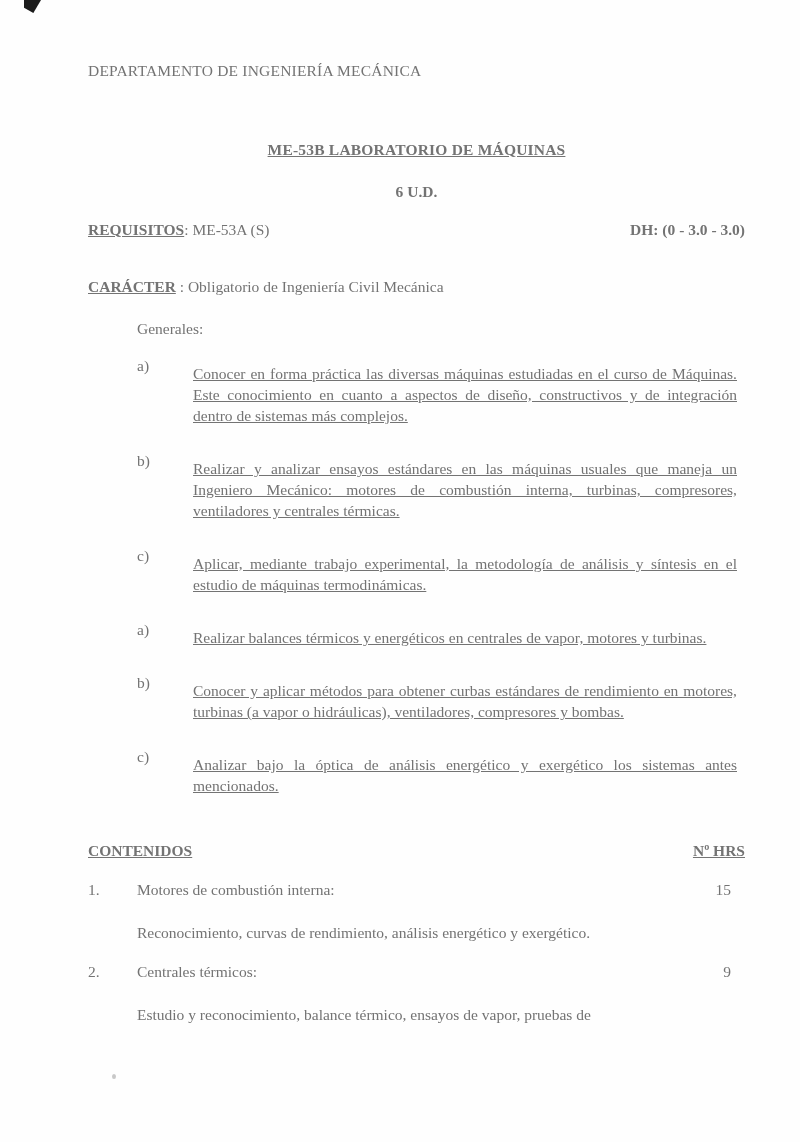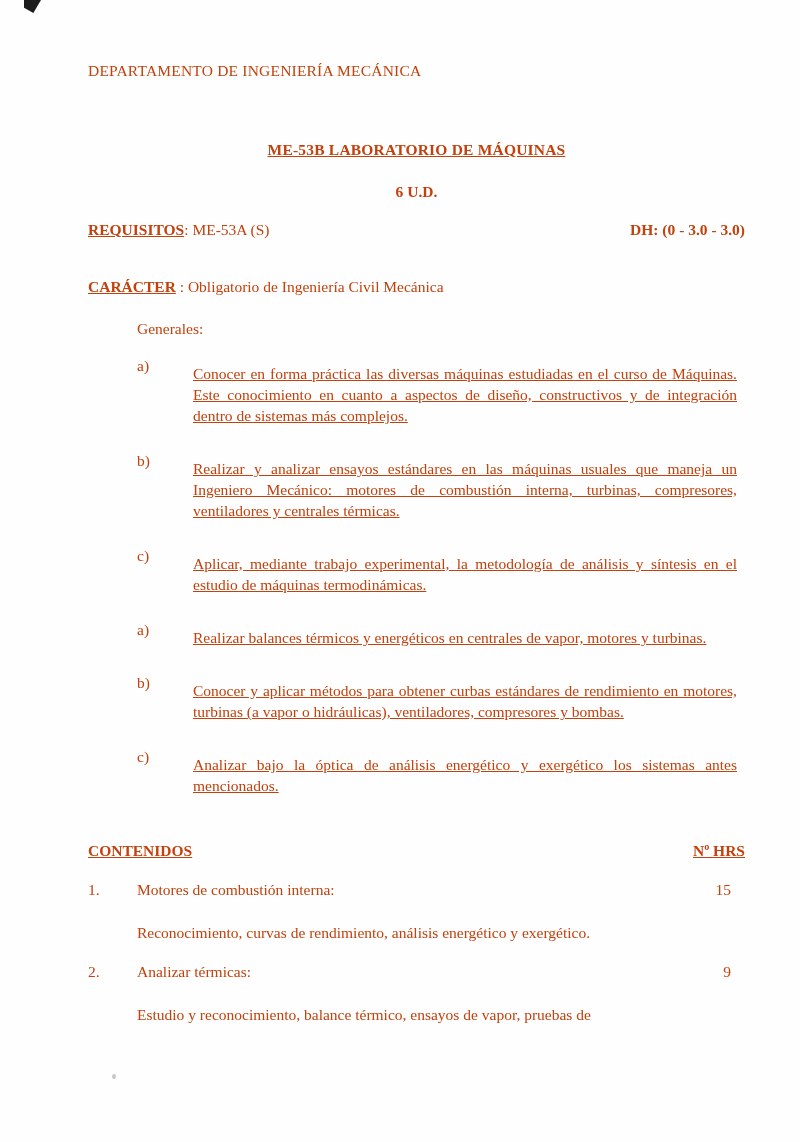--- a/index.html
+++ b/index.html
@@ -10,21 +10,21 @@
   .page {
     position: relative;
     width: 800px;
     height: 1142px;
     background: #fefefe;
     box-sizing: border-box;
     padding: 60px 55px 0 88px;
     font-family: "Liberation Serif", serif;
     font-size: 15.5px;
     line-height: 21px;
-    color: #c2410c;
+    color: #737373;
     overflow: hidden;
   }
   .dept { font-size: 15.5px; letter-spacing: 0.2px; }
   .course-title {
     text-align: center;
     font-weight: bold;
     text-decoration: underline;
     margin-top: 58px;
     letter-spacing: 0.2px;
   }
@@ -134,17 +134,17 @@
 
   <div class="c-row">
     <span class="c-num">1.</span>
     <span class="c-title">Motores de combustión interna:</span>
     <span class="c-hrs">15</span>
   </div>
   <p class="c-desc">Reconocimiento, curvas de rendimiento, análisis energético y exergético.</p>
 
   <div class="c-row">
     <span class="c-num">2.</span>
-    <span class="c-title">Analizar térmicas:</span>
+    <span class="c-title">Centrales térmicos:</span>
     <span class="c-hrs">9</span>
   </div>
   <p class="c-desc">Estudio y reconocimiento, balance térmico, ensayos de vapor, pruebas de</p>
 </div>
 
 </body></html>

